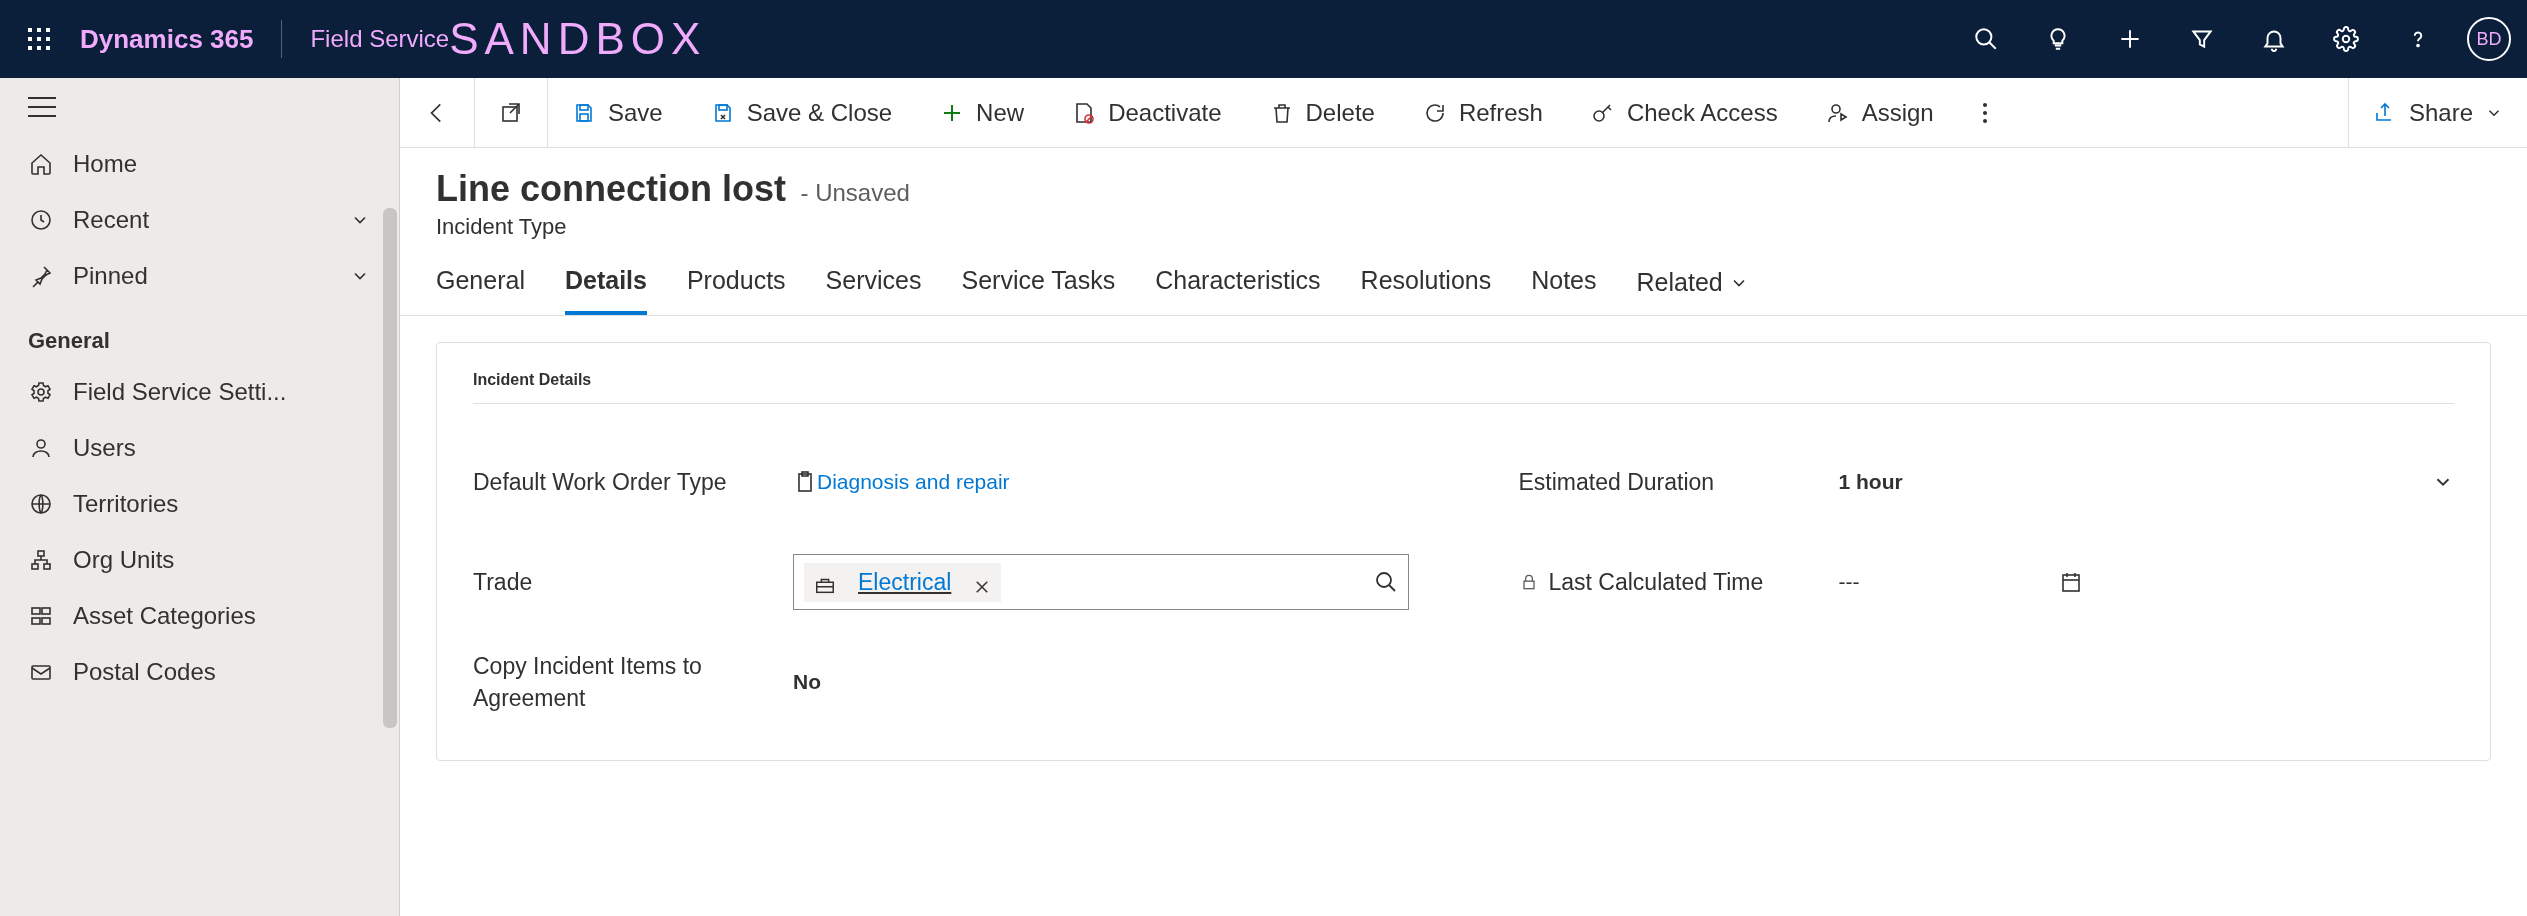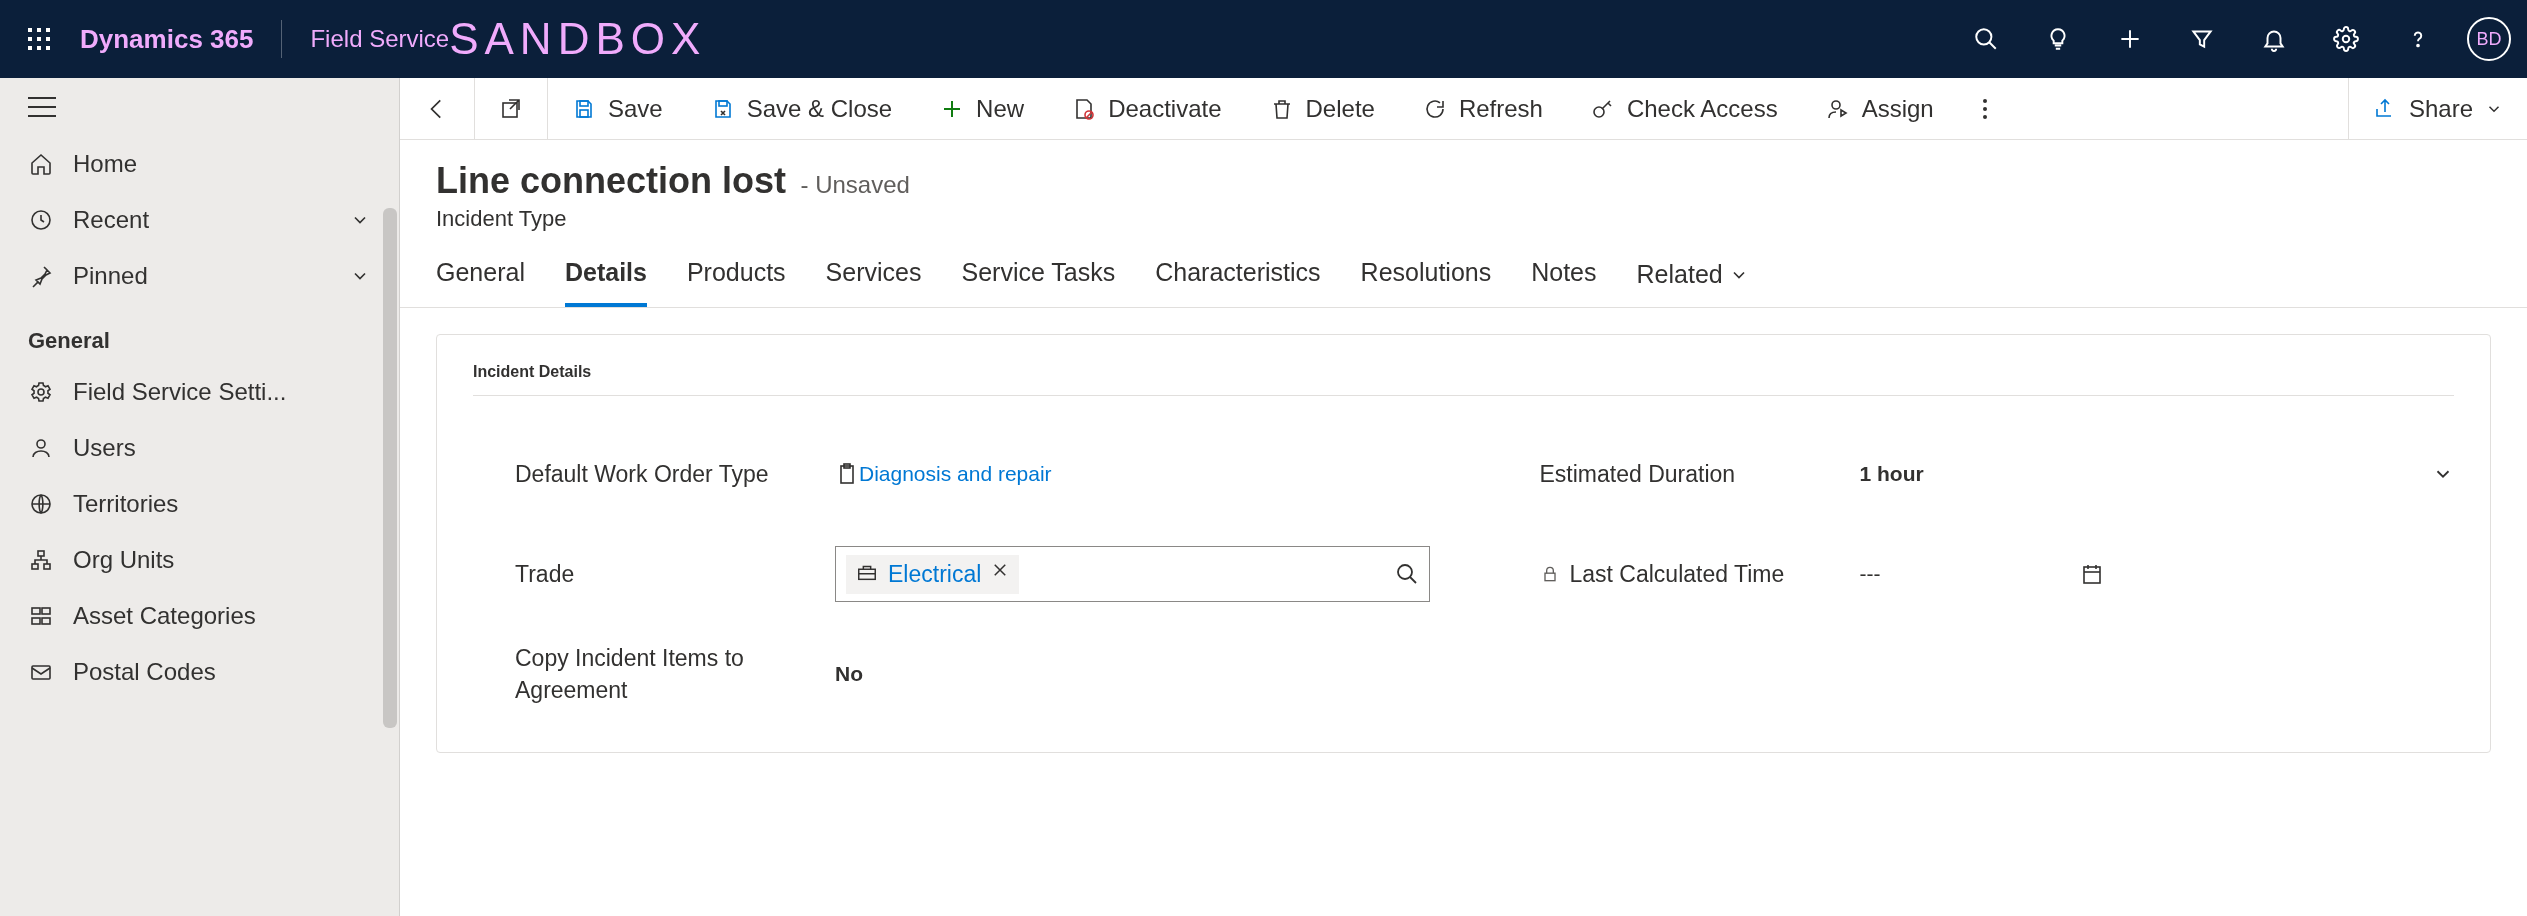--- a/index.html
+++ b/index.html
@@ -15,43 +15,43 @@
   .topbar-icons .ticon { cursor: pointer; display:flex; align-items:center; justify-content:center; }
   .avatar { width: 44px; height: 44px; border: 2px solid #fff; border-radius: 50%; display:flex; align-items:center; justify-content:center; font-size: 18px; margin-left: 18px; cursor:pointer;}
   .shell { display: flex; height: calc(916px - 78px); }
   .sidebar { width: 400px; background: #edebe9; border-right: 1px solid #d2d0ce; overflow-y: auto; position: relative; }
   .sidebar-scroll-thumb { position:absolute; right:2px; top:130px; width:14px; height:520px; background:#c8c6c4; border-radius:6px;}
   .hamburger { padding: 18px 28px; cursor:pointer; }
   .nav-item { display: flex; align-items: center; padding: 14px 29px; font-size: 24px; cursor:pointer; gap: 20px; }
   .nav-item .chev { margin-left: auto; }
   .nav-section { padding: 24px 28px 10px; font-size: 22px; font-weight: 600; }
   .main { flex: 1; display:flex; flex-direction:column; background:#fff; }
-  .cmdbar { height: 62px; border-bottom: 1px solid #e1dfdd; display:flex; align-items:center; }
+  .cmdbar { height: 70px; border-bottom: 1px solid #e1dfdd; display:flex; align-items:center; }
   .cmd-btn { display:flex; align-items:center; gap:12px; padding: 0 24px; height: 100%; font-size: 24px; cursor:pointer; }
   .cmd-sep { width:1px; height:100%; background:#e1dfdd; }
   .cmd-spacer { flex:1; }
   .header-block { padding: 20px 36px 0; }
   .record-title { font-size: 36px; font-weight: 600; display:inline-block; margin-right: 10px;}
   .record-unsaved { font-size: 24px; color: #605e5c; font-weight: 400; margin-top: 24px;}
   .record-subtitle { font-size: 22px; color: #323130; margin-top: 4px; }
   .tabs { display:flex; gap: 40px; padding: 26px 36px 0; border-bottom: 1px solid #e1dfdd; font-size: 25px;}
   .tab { padding-bottom: 16px; cursor:pointer; }
   .tab.active { font-weight: 600; border-bottom: 4px solid #0078d4; }
   .tab.related { display:flex; align-items:center; gap: 6px;}
   .form-area { padding: 26px 36px; }
   .card { border: 1px solid #e1dfdd; border-radius: 4px; padding: 28px 36px 40px; }
   .card h3 { font-size: 16px; font-weight: 600; margin-bottom: 14px;}
   .card-hr { height:1px; background:#e1dfdd; margin-bottom: 40px;}
-  .form-grid { display:grid; grid-template-columns: 1fr 1fr; gap: 24px 110px; margin-left: 42px;}
+  .form-grid { display:grid; grid-template-columns: 1fr 1fr; gap: 24px 110px;}
   .field { display:flex; align-items:center; gap: 20px; min-height: 76px;}
   .label { width: 300px; font-size: 23px; color: #323130; line-height: 1.4; display:flex; align-items:center; gap:10px;}
   .value { flex:1; font-size: 21px; display:flex; align-items:center; gap: 0; }
   .link { color: #0078d4; cursor:pointer; }
   .lookup-box { flex:1; height: 56px; border: 1px solid #8a8886; display:flex; align-items:center; padding: 0 10px; gap: 10px;}
-  .lookup-chip { background:#f3f2f1; display:flex; align-items:flex-start; gap:10px; padding: 6px 10px; font-size: 23px;}
+  .lookup-chip { background:#f3f2f1; display:flex; align-items:flex-end; gap:22px; padding: 6px 10px; font-size: 23px; text-decoration: underline;}
   .lookup-chip .chip-label { color:#0078d4;}
   .lookup-search { margin-left:auto; cursor:pointer;}
   .est-chev { margin-left:auto; cursor:pointer;}
   svg { display:block; }
 </style>
 </head>
 <body>
 
 <div class="topbar">
   <div class="waffle">

